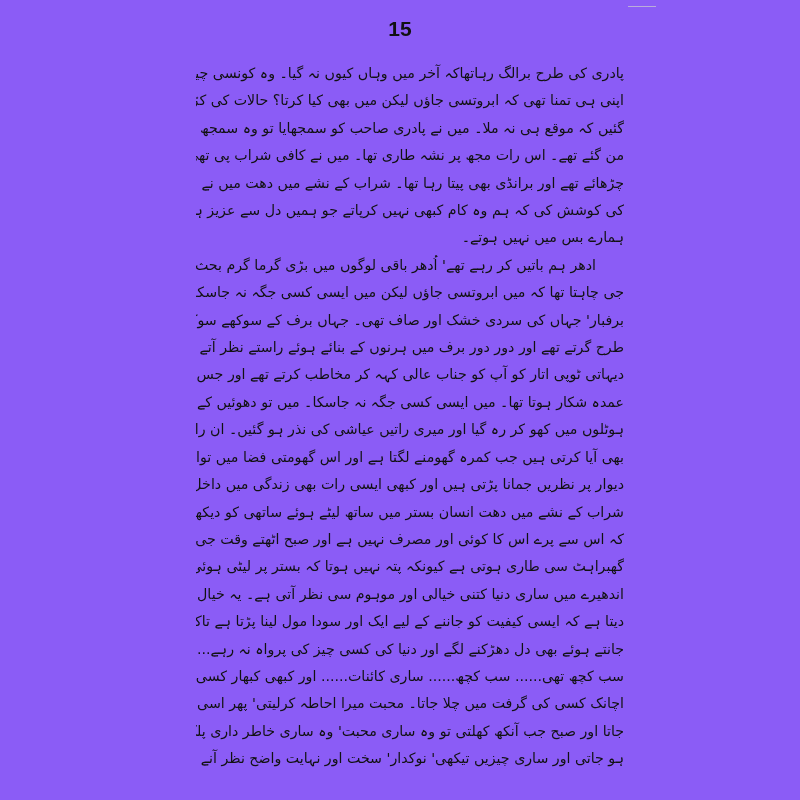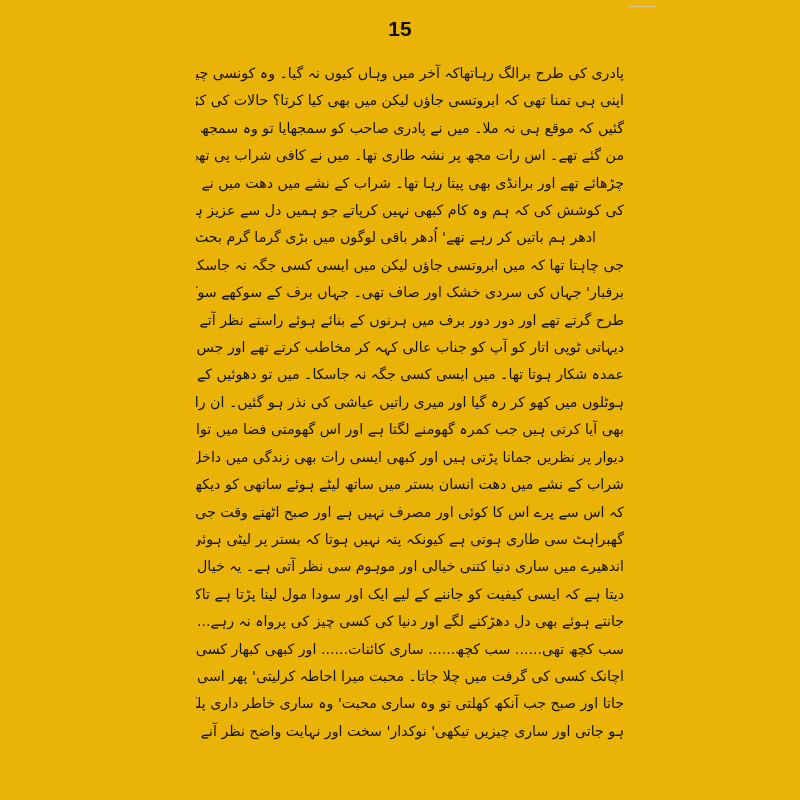--- a/index.html
+++ b/index.html
@@ -1,21 +1,21 @@
 <!DOCTYPE html>
 <html><head>
 <meta charset="utf-8">
 <style>
   html, body { margin:0; padding:0; }
   body {
     width:800px; height:800px; background:#ffffff; position:relative; overflow:hidden;
     font-family: "DejaVu Sans", sans-serif; color:#111;
   }
   .page {
-    position:absolute; left:0; top:0; width:800px; height:800px; background:#eab308;
+    position:absolute; left:0; top:0; width:800px; height:800px; background:#8b5cf6;
   }
   .corner-mark {
     position:absolute; left:628px; top:0; width:28px; height:6px;
     border-bottom:1px solid #cfcfcf; opacity:0.7;
   }
   .page-number {
     position:absolute; top:17px; left:0; width:800px; text-align:center;
     font-family: "Liberation Sans", sans-serif; font-weight:bold; font-size:21px; color:#111;
   }
   .body-text {
@@ -35,20 +35,21 @@
   <div class="page-number">15</div>
 
   <div class="body-text">
     <p>
       <span class="line">پادری کی طرح برالگ رہاتھاکہ آخر میں وہاں کیوں نہ گیا۔ وہ کونسی چیز تھی جو مانع رہی۔ میری</span>
       <span class="line">اپنی ہی تمنا تھی کہ ابروتسی جاؤں لیکن میں بھی کیا کرتا؟ حالات کی کڑیاں کچھ یوں جڑتی ہی</span>
       <span class="line">گئیں کہ موقع ہی نہ ملا۔ میں نے پادری صاحب کو سمجھایا تو وہ سمجھ گیااور ہم دونوں کچھ کچھ</span>
       <span class="line">من گئے تھے۔ اس رات مجھ پر نشہ طاری تھا۔ میں نے کافی شراب پی تھی' پھر کافی کے پیالے</span>
       <span class="line">چڑھائے تھے اور برانڈی بھی پیتا رہا تھا۔ شراب کے نشے میں دھت میں نے اسے سمجھانے</span>
       <span class="line">کی کوشش کی کہ ہم وہ کام کبھی نہیں کرپاتے جو ہمیں دل سے عزیز ہوتے ہیں۔ ایسے کام</span>
+      <span class="line">ہمارے بس میں نہیں ہوتے۔</span>
     </p>
     <p>
       <span class="line" style="padding-right:28px">ادھر ہم باتیں کر رہے تھے' اُدھر باقی لوگوں میں بڑی گرما گرم بحث ہو رہی تھی۔ میرا</span>
       <span class="line">جی چاہتا تھا کہ میں ابروتسی جاؤں لیکن میں ایسی کسی جگہ نہ جاسکا جہاں کی سڑکیں یخ بستہ اور</span>
       <span class="line">برفبار' جہاں کی سردی خشک اور صاف تھی۔ جہاں برف کے سوکھے سوکھے گالے غازے کی</span>
       <span class="line">طرح گرتے تھے اور دور دور برف میں ہرنوں کے بنائے ہوئے راستے نظر آتے تھے' جہاں</span>
       <span class="line">دیہاتی ٹوپی اتار کو آپ کو جناب عالی کہہ کر مخاطب کرتے تھے اور جس سرزمین میں نہایت</span>
       <span class="line">عمدہ شکار ہوتا تھا۔ میں ایسی کسی جگہ نہ جاسکا۔ میں تو دھوئیں کے مرغولے سے اڑاتے</span>
       <span class="line">ہوٹلوں میں کھو کر رہ گیا اور میری راتیں عیاشی کی نذر ہو گئیں۔ ان راتوں میں کچھ ایسی راتیں</span>
       <span class="line">بھی آیا کرتی ہیں جب کمرہ گھومنے لگتا ہے اور اس گھومتی فضا میں توازن قائم کرنے کے لیے</span>

